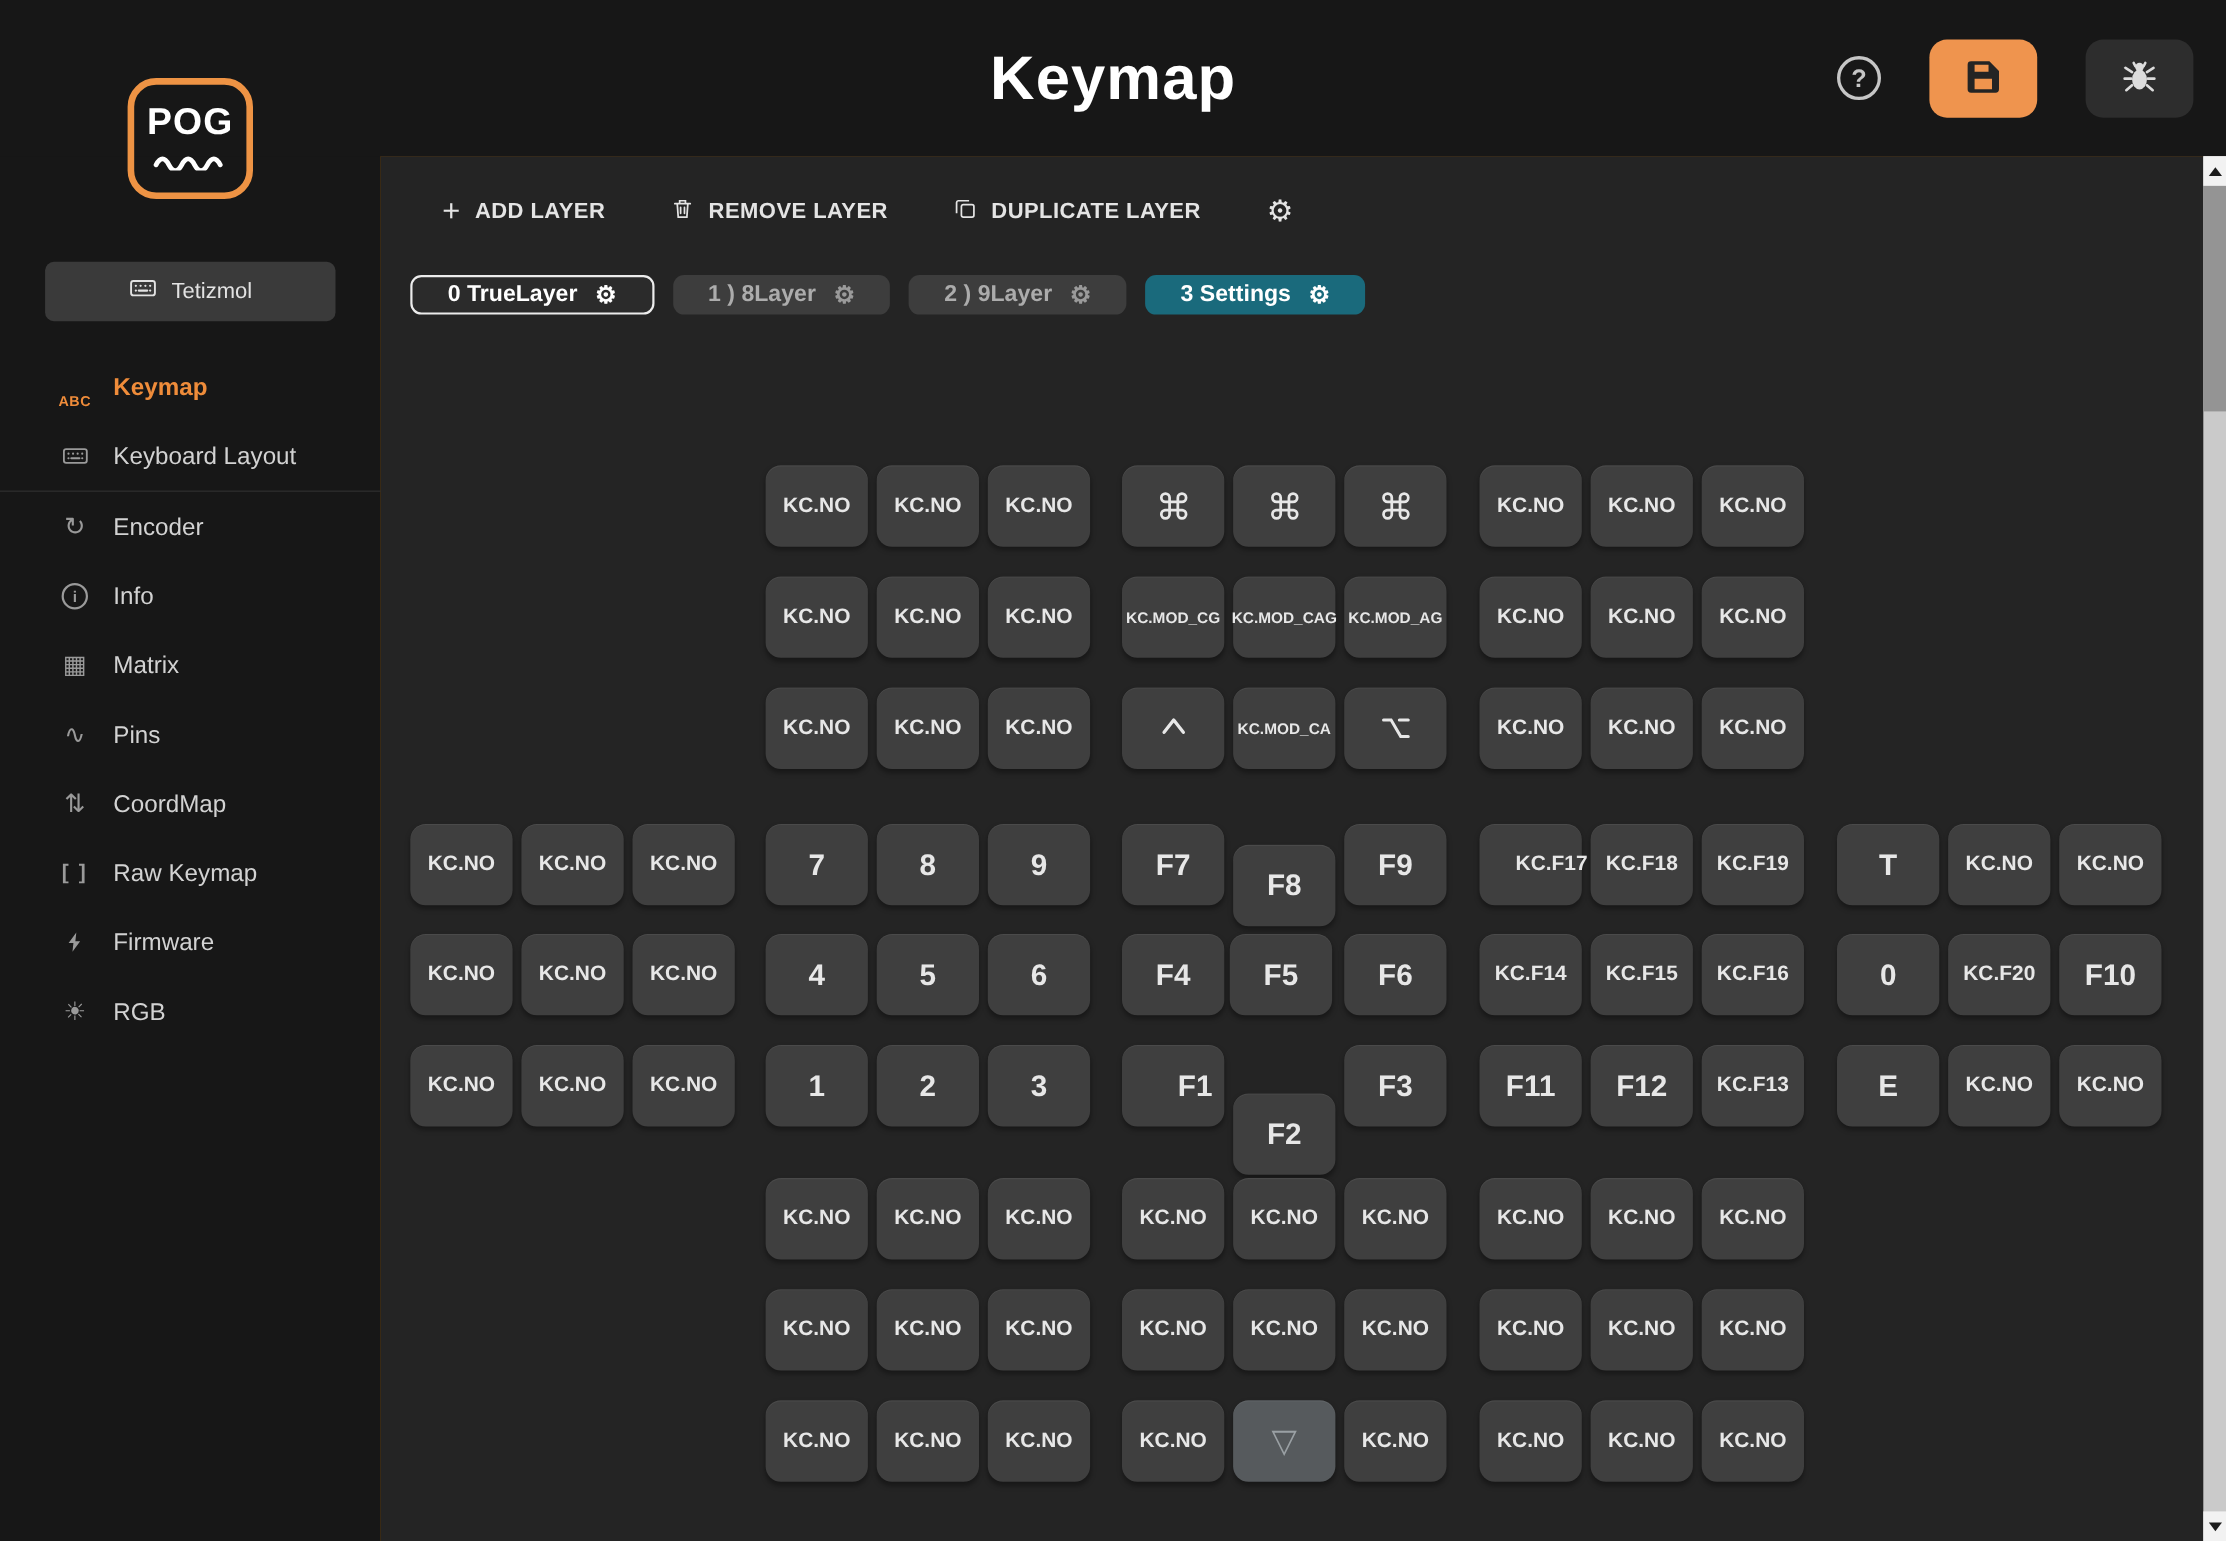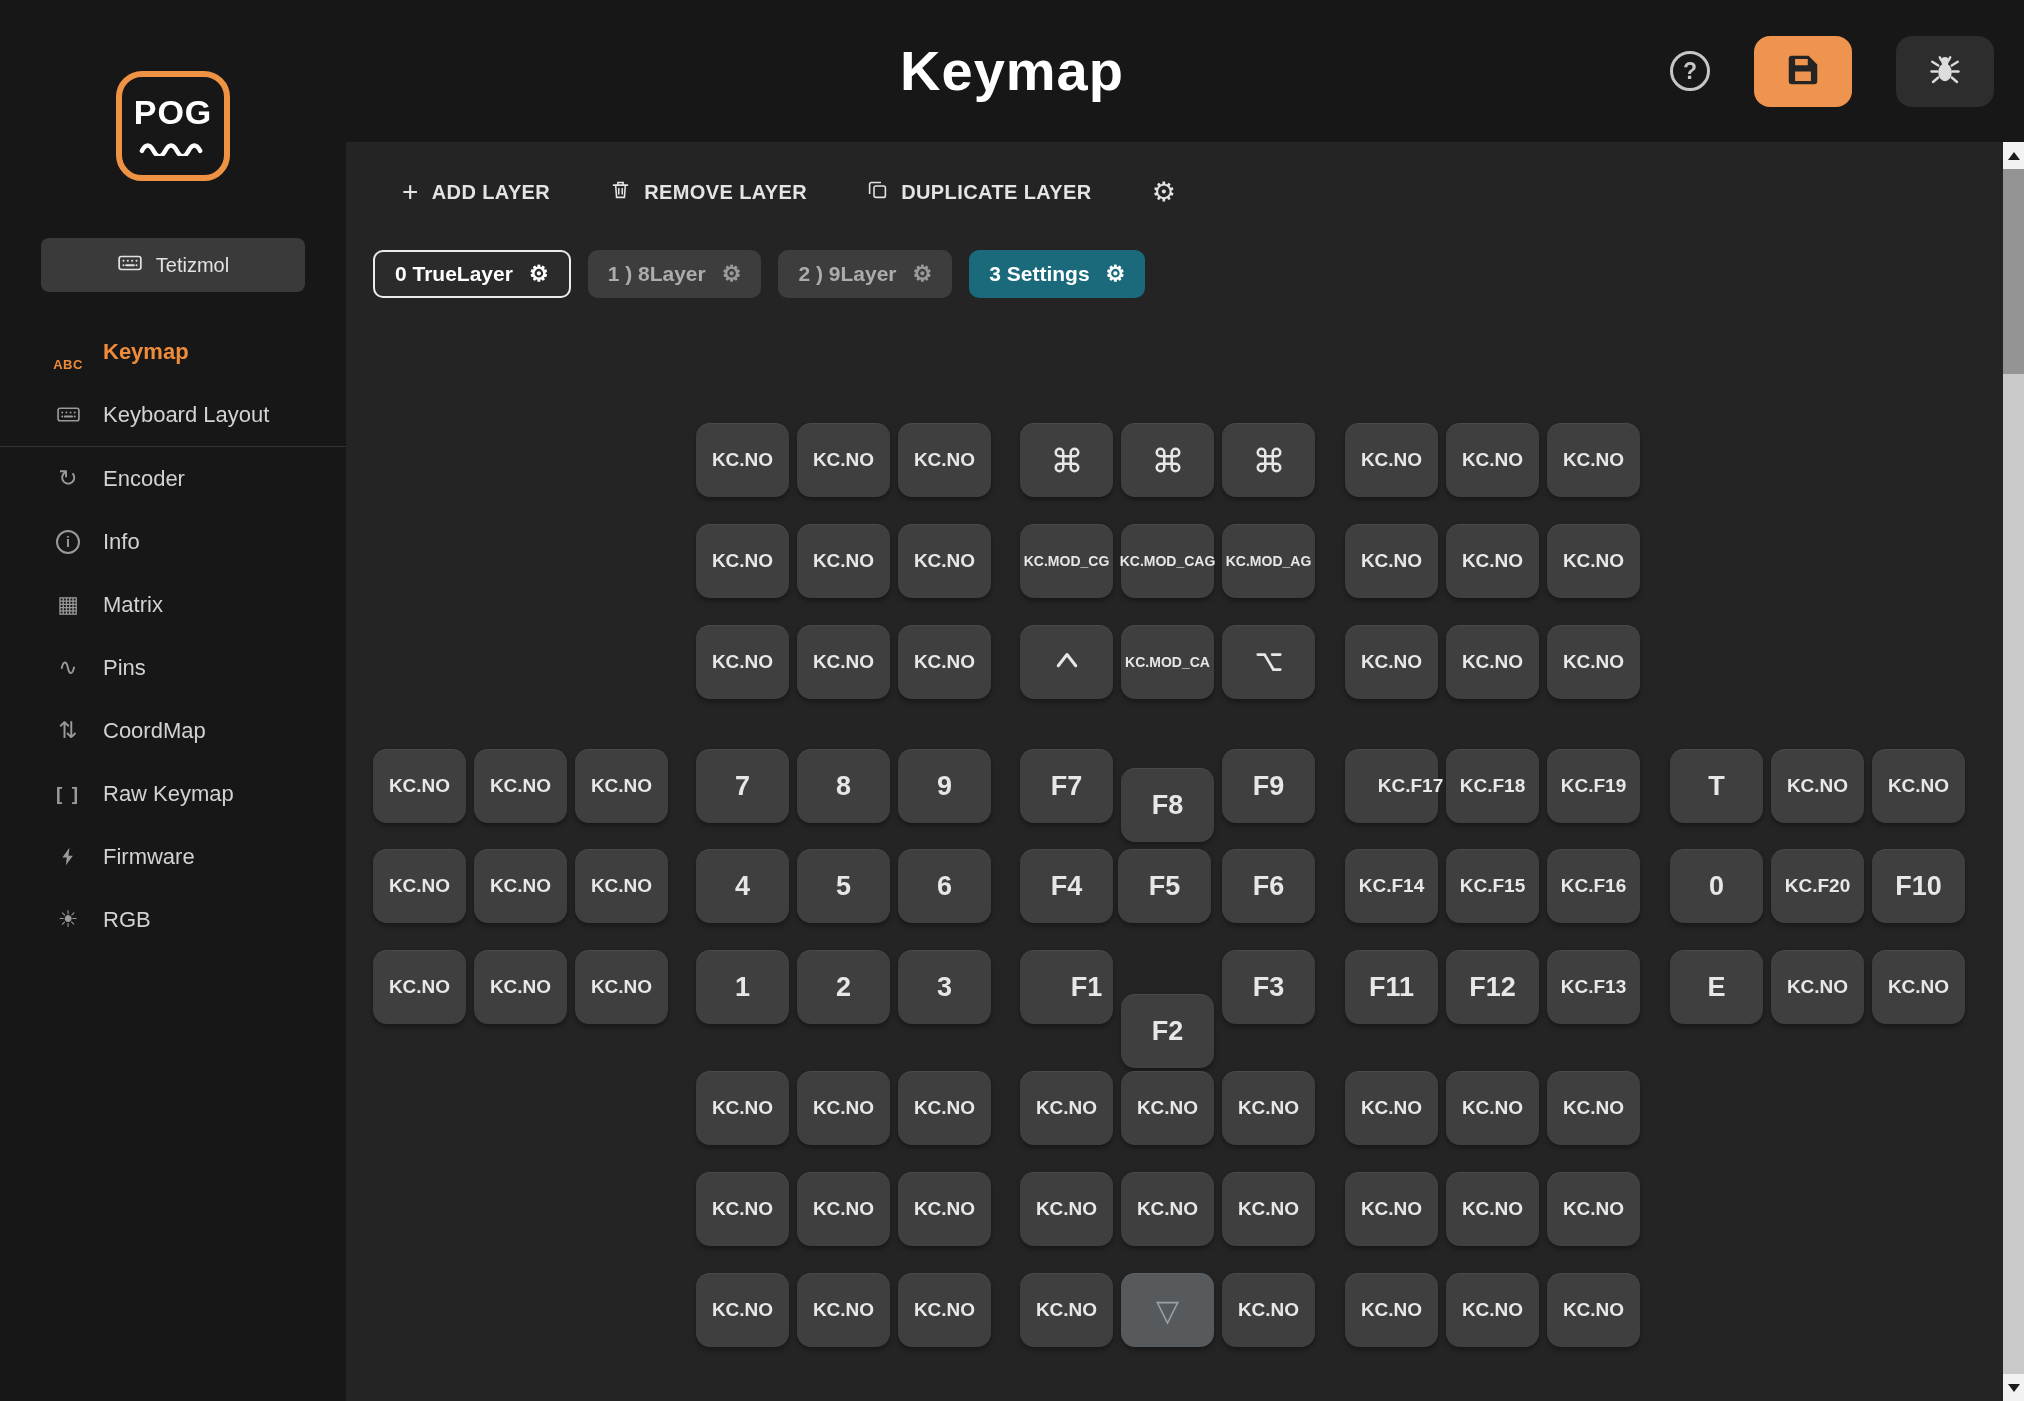--- a/index.html
+++ b/index.html
@@ -44,21 +44,21 @@
 
   
   .main { position:absolute; left:346px; top:142px; right:0; bottom:0; background:#242424; }
   .toolbar { position:absolute; left:56px; top:36px; display:flex; align-items:center; gap:60px; }
   .tb-btn { display:flex; align-items:center; gap:13px; color:#e4e4e4; font-size:20px; font-weight:600;
             letter-spacing:0.4px; background:none; border:none; font-family:inherit; cursor:pointer; }
   .tb-btn .plus { font-size:28px; font-weight:400; line-height:1; }
   .tb-gear { color:#e4e4e4; font-size:27px; cursor:pointer; line-height:1; }
 
   .layer-tabs { position:absolute; left:27px; top:108px; display:flex; gap:17px; }
-  .tab { height:48px; border-radius:10px; display:flex; align-items:center; gap:16px; padding:0 20px;
+  .tab { height:36px; border-radius:10px; display:flex; align-items:center; gap:16px; padding:0 32px;
          font-size:21px; cursor:pointer;justify-content:flex-end; }
   .tab .gear { font-size:22px; line-height:1; }
   .tab--selected { background:#2b2b2b; border:2px solid #ececec; color:#ffffff; font-weight:700; }
   .tab--selected .gear { color:#ffffff; }
   .tab--normal { background:#3d3d3d; color:#acacac; font-weight:600; }
   .tab--normal .gear { color:#9a9a9a; }
   .tab--settings { background:#1a6a7c; color:#ffffff; font-weight:700; }
   .tab--settings .gear { color:#ffffff; }
 
   

